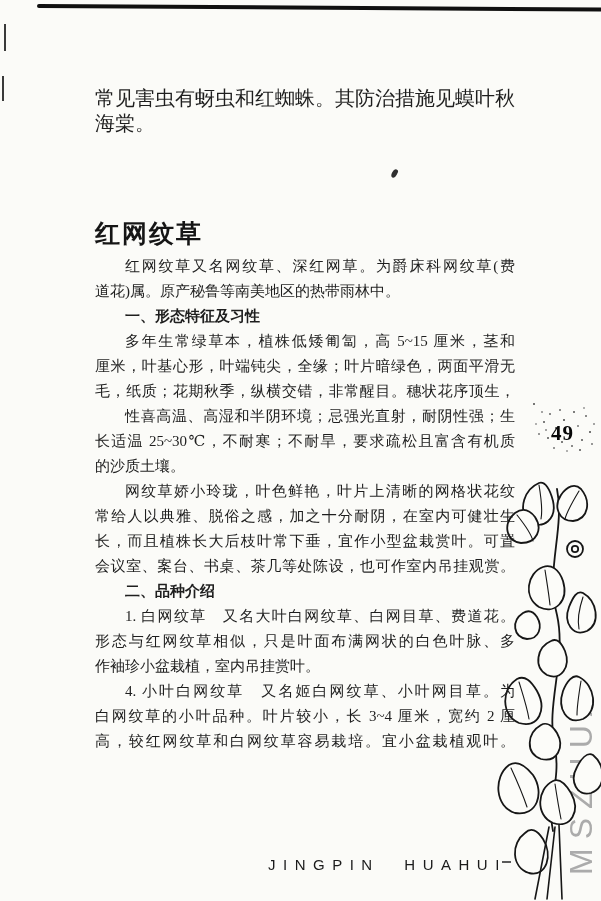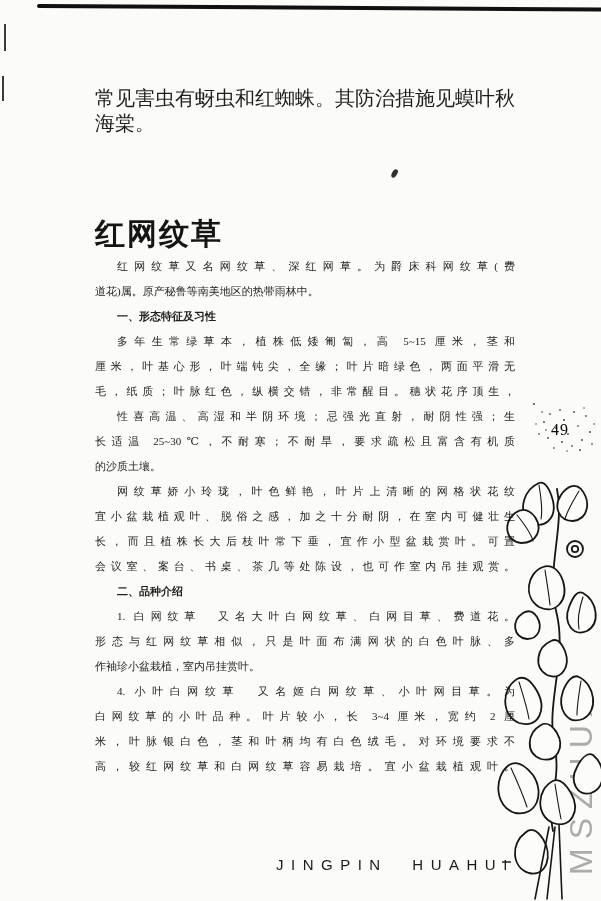--- a/index.html
+++ b/index.html
@@ -27,64 +27,63 @@
     position:absolute;left:392px;top:169px;width:5px;height:9px;
     background:#2f2f2f;border-radius:60% 40% 60% 60%;transform:rotate(28deg);
   }
   .speck-dash{position:absolute;left:502px;top:861px;width:9px;height:2px;background:#5a5a5a;}
 
   
   .text-col{position:absolute;left:95px;top:86px;width:420px;}
   .intro{font-size:20px;line-height:25px;}
   .chapter{
     margin-top:82px;margin-bottom:0;height:31px;line-height:31px;
-    font-size:30px;font-weight:bold;letter-spacing:2px;color:#151515;
+    font-size:25px;font-weight:bold;letter-spacing:2px;color:#151515;
     font-family:"Liberation Sans","DejaVu Sans",sans-serif;
   }
   .body-lines{margin-top:5px;}
-  .ln{font-size:11px;line-height:25px;white-space:pre-wrap;}
+  .ln{font-size:15px;line-height:25px;white-space:pre-wrap;}
   .ind{text-indent:2em;}
   .fj{text-align:justify;text-align-last:justify;}
   .sub{font-weight:600;}
 
   
   .pagenum-zone{position:absolute;left:533px;top:403px;width:66px;height:58px;}
   .speckles{
     position:absolute;left:0;top:0;width:2px;height:2px;border-radius:50%;background:#4a4a4a;
     box-shadow:
       10px 18px 0 #555, 16px 10px 0 #666, 22px 24px 0 #4a4a4a, 5px 30px 0 #777,
       14px 34px 0 #555, 26px 6px 0 #6a6a6a, 30px 16px 0 #444, 34px 30px 0 #666,
       40px 8px 0 #555, 44px 22px 0 #777, 48px 36px 0 #555, 52px 12px 0 #666,
       56px 28px 0 #4a4a4a, 38px 42px 0 #666, 20px 44px 0 #777, 8px 8px 0 #888,
       46px 46px 0 #555, 58px 40px 0 #777, 28px 38px 0 #555, 12px 26px 0 #888,
       33px 47px 0 #999, 50px 4px 0 #999, 2px 20px 0 #999, 60px 20px 0 #888;
   }
   .pagenum{
     position:absolute;left:18px;top:18px;
-    font-size:16px;font-weight:normal;letter-spacing:1px;color:#070707;
+    font-size:21px;font-weight:bold;letter-spacing:1px;color:#070707;
   }
 
   
   .watermark{
     position:absolute;left:441px;top:717px;width:280px;height:36px;
     transform:rotate(-90deg);transform-origin:center center;
     font-family:"Liberation Sans","DejaVu Sans",sans-serif;
     font-size:32px;letter-spacing:9px;color:#9e9e9e;opacity:.85;
   }
 
   
   .plant{position:absolute;left:495px;top:475px;width:106px;height:426px;}
 
   
   .footer{
     position:absolute;left:268px;top:856px;
     font-family:"Liberation Sans","DejaVu Sans",sans-serif;
     font-size:15px;letter-spacing:7.5px;word-spacing:13px;color:#1b1b1b;
     white-space:nowrap;
-    margin-left:8px;
   }
 </style>
 </head>
 <body>
 
 <div class="page">
 
   <div class="top-rule"></div>
   <div class="tick tick-1"></div>
   <div class="tick tick-2"></div>
@@ -140,35 +139,34 @@
 
   <div class="text-col">
     <div class="intro">常见害虫有蚜虫和红蜘蛛。其防治措施见蟆叶秋海棠。</div>
     <div class="chapter">红网纹草</div>
     <div class="body-lines">
       <div class="ln ind fj">红网纹草又名网纹草、深红网草。为爵床科网纹草(费</div>
       <div class="ln">道花)属。原产秘鲁等南美地区的热带雨林中。</div>
       <div class="ln ind sub">一、形态特征及习性</div>
       <div class="ln ind fj">多年生常绿草本，植株低矮匍匐，高 5~15 厘米，茎和</div>
       <div class="ln fj">厘米，叶基心形，叶端钝尖，全缘；叶片暗绿色，两面平滑无</div>
-      <div class="ln fj">毛，纸质；叶脉红色，纵横交错，非常醒目。穗状花序顶生，</div>
+      <div class="ln fj">毛，纸质；花期秋季，纵横交错，非常醒目。穗状花序顶生，</div>
       <div class="ln ind fj">性喜高温、高湿和半阴环境；忌强光直射，耐阴性强；生</div>
       <div class="ln fj">长适温 25~30℃，不耐寒；不耐旱，要求疏松且富含有机质</div>
       <div class="ln">的沙质土壤。</div>
       <div class="ln ind fj">网纹草娇小玲珑，叶色鲜艳，叶片上清晰的网格状花纹</div>
-      <div class="ln fj">宜小盆栽植观叶、脱俗之感，加之十分耐阴，在室内可健壮生</div>
+      <div class="ln fj">常给人以典雅、脱俗之感，加之十分耐阴，在室内可健壮生</div>
       <div class="ln fj">长，而且植株长大后枝叶常下垂，宜作小型盆栽赏叶。可置</div>
       <div class="ln fj">会议室、案台、书桌、茶几等处陈设，也可作室内吊挂观赏。</div>
       <div class="ln ind sub">二、品种介绍</div>
       <div class="ln ind fj">1. 白网纹草　又名大叶白网纹草、白网目草、费道花。</div>
       <div class="ln fj">形态与红网纹草相似，只是叶面布满网状的白色叶脉、多</div>
       <div class="ln">作袖珍小盆栽植，室内吊挂赏叶。</div>
       <div class="ln ind fj">4. 小叶白网纹草　又名姬白网纹草、小叶网目草。为</div>
       <div class="ln fj">白网纹草的小叶品种。叶片较小，长 3~4 厘米，宽约 2 厘</div>
-      <div class="ln fj">米，叶脉银白色，茎和叶柄均有白色绒毛。对环境要求不</div>
       <div class="ln fj">高，较红网纹草和白网纹草容易栽培。宜小盆栽植观叶。</div>
 
     </div>
   </div>
 
   <div class="footer">JINGPIN HUAHUI</div>
 
 </div>
 
 </body></html>

